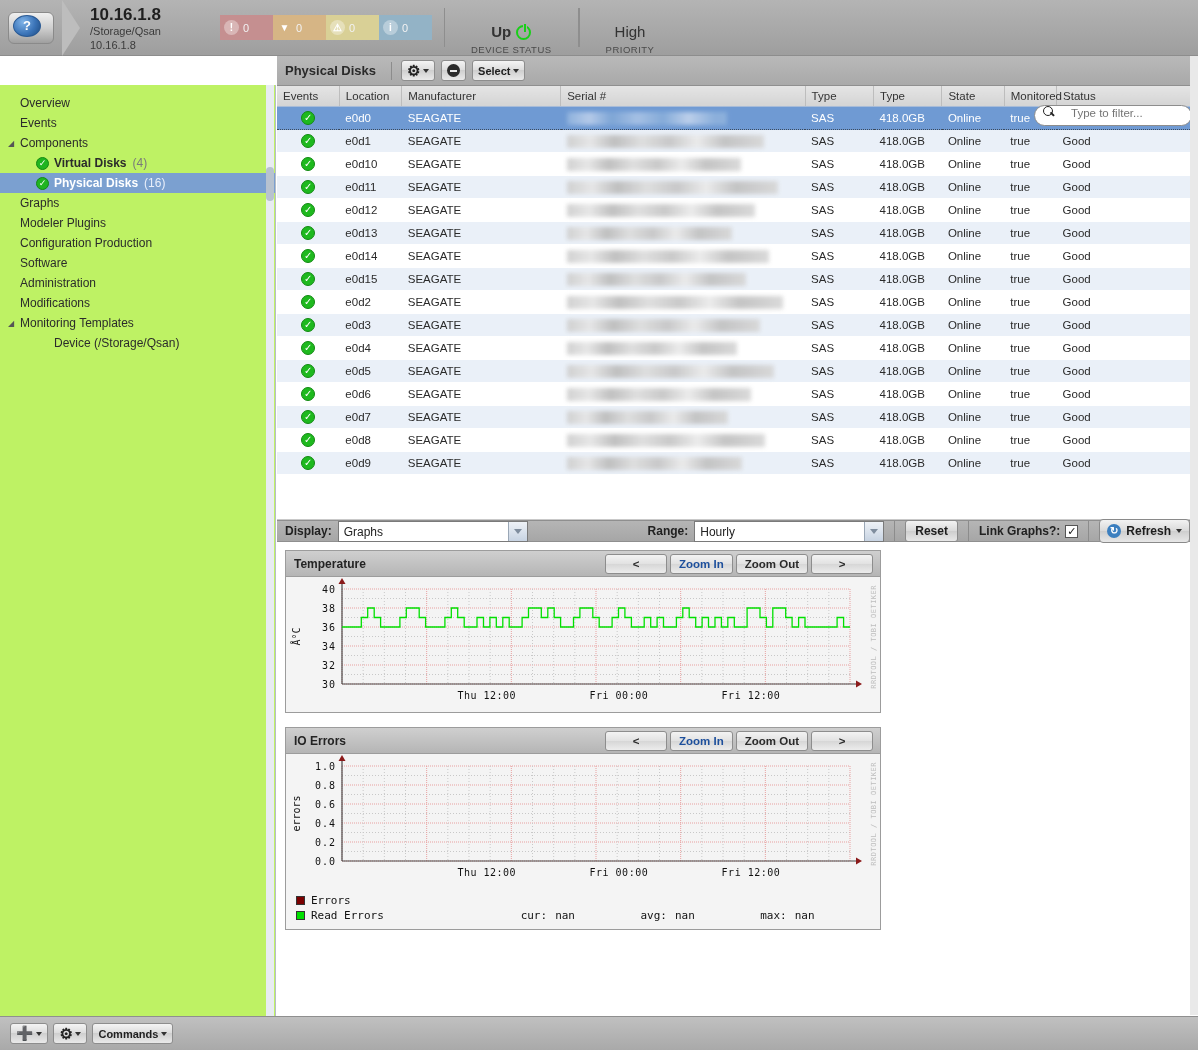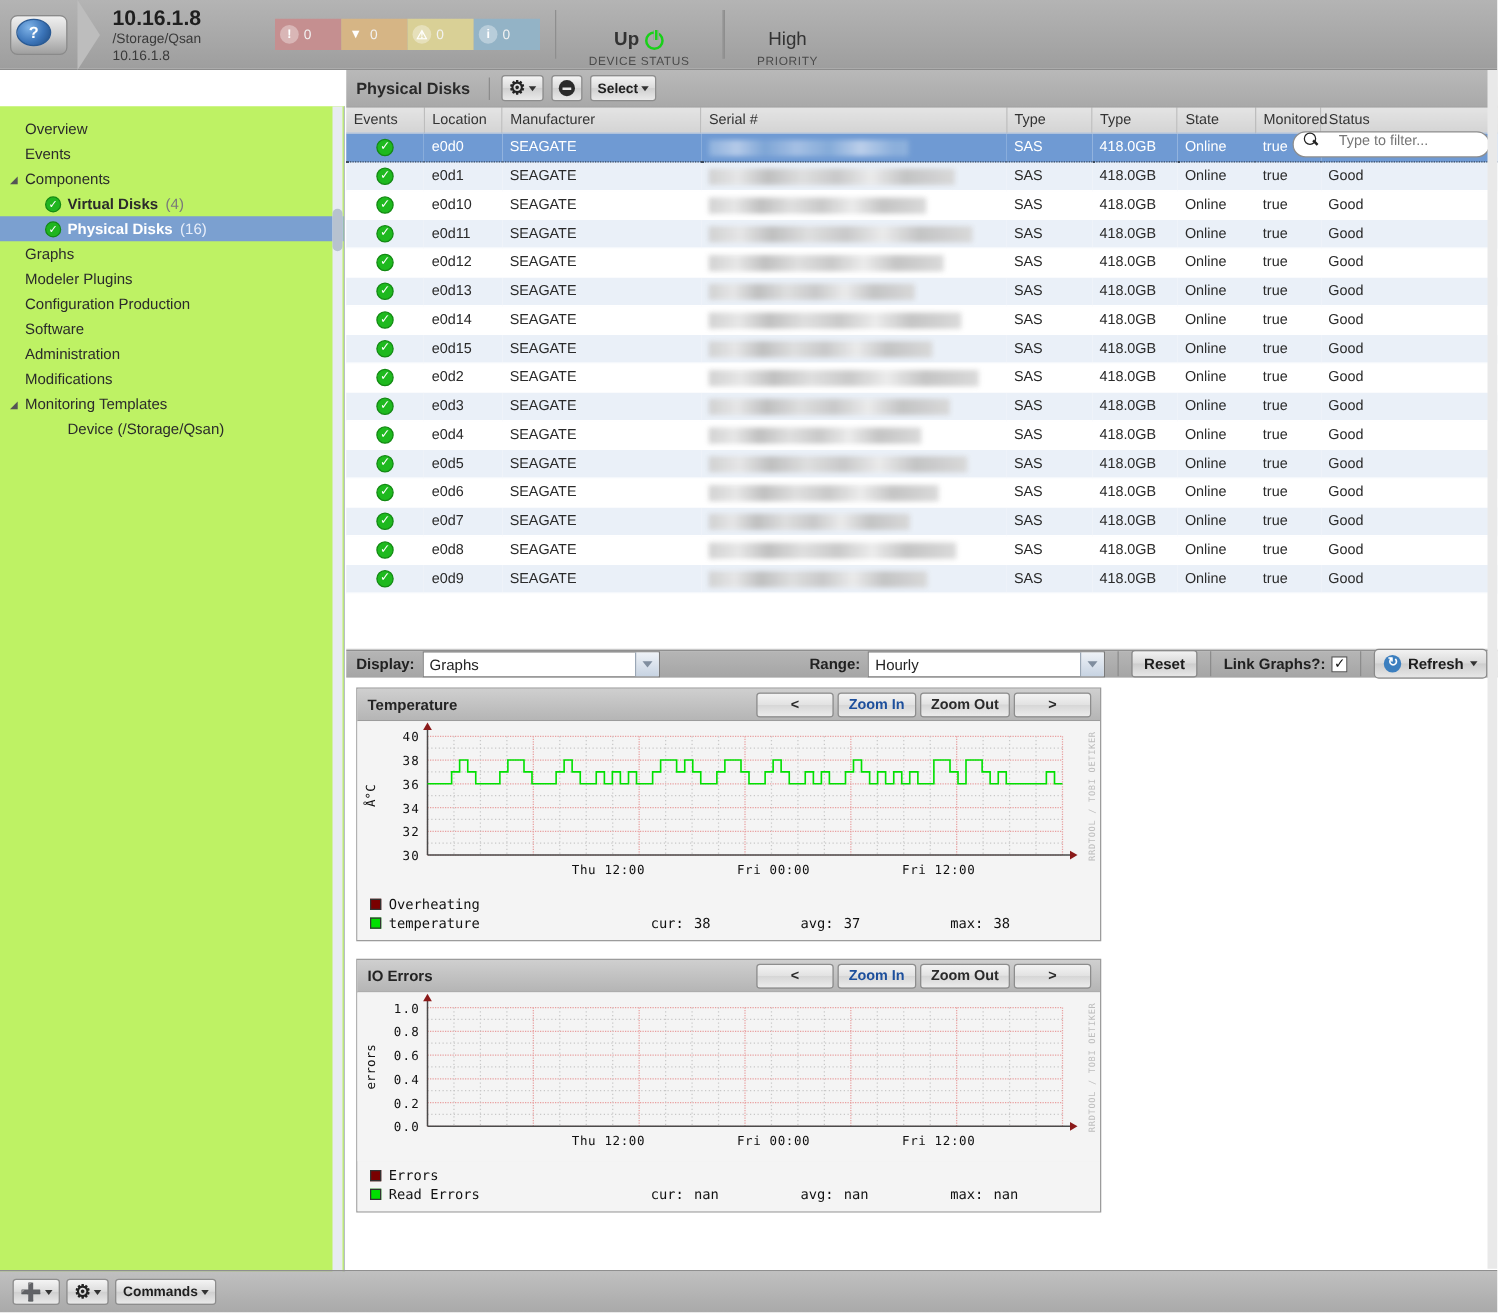--- a/index.html
+++ b/index.html
@@ -787,33 +787,20 @@
               <line x1="56" x2="56" y1="6" y2="107" stroke="#4a4a4a" stroke-width="1.2"></line>
               <polygon points="52.5,7 59.5,7 56,1" fill="#8b1a1a"></polygon>
               <polygon points="570,103.5 570,110.5 576,107" fill="#8b1a1a"></polygon>
               <text transform="rotate(-90 14 59.5)" x="14" y="59.5" text-anchor="middle" font-family="&quot;DejaVu Sans Mono&quot;, monospace" font-size="10" fill="#111">Å°C</text>
               <text x="200.78" y="122" text-anchor="middle" font-family="&quot;DejaVu Sans Mono&quot;, monospace" font-size="10" fill="#111" letter-spacing="0.5">Thu 12:00</text>
               <text x="332.86" y="122" text-anchor="middle" font-family="&quot;DejaVu Sans Mono&quot;, monospace" font-size="10" fill="#111" letter-spacing="0.5">Fri 00:00</text>
               <text x="464.94" y="122" text-anchor="middle" font-family="&quot;DejaVu Sans Mono&quot;, monospace" font-size="10" fill="#111" letter-spacing="0.5">Fri 12:00</text>
               <path d="M56.0,50.0L62.4,50.0L62.4,50.0L68.9,50.0L68.9,50.0L75.3,50.0L75.3,40.5L81.7,40.5L81.7,31.0L88.2,31.0L88.2,40.5L94.6,40.5L94.6,50.0L101.0,50.0L101.0,50.0L107.4,50.0L107.4,50.0L113.9,50.0L113.9,40.5L120.3,40.5L120.3,31.0L126.7,31.0L126.7,31.0L133.2,31.0L133.2,40.5L139.6,40.5L139.6,50.0L146.0,50.0L146.0,50.0L152.5,50.0L152.5,50.0L158.9,50.0L158.9,40.5L165.3,40.5L165.3,31.0L171.7,31.0L171.7,40.5L178.2,40.5L178.2,50.0L184.6,50.0L184.6,50.0L191.0,50.0L191.0,40.5L197.5,40.5L197.5,50.0L203.9,50.0L203.9,40.5L210.3,40.5L210.3,50.0L216.8,50.0L216.8,40.5L223.2,40.5L223.2,50.0L229.6,50.0L229.6,50.0L236.1,50.0L236.1,40.5L242.5,40.5L242.5,31.0L248.9,31.0L248.9,31.0L255.3,31.0L255.3,40.5L261.8,40.5L261.8,31.0L268.2,31.0L268.2,40.5L274.6,40.5L274.6,50.0L281.1,50.0L281.1,50.0L287.5,50.0L287.5,40.5L293.9,40.5L293.9,31.0L300.4,31.0L300.4,31.0L306.8,31.0L306.8,40.5L313.2,40.5L313.2,50.0L319.6,50.0L319.6,50.0L326.1,50.0L326.1,40.5L332.5,40.5L332.5,31.0L338.9,31.0L338.9,40.5L345.4,40.5L345.4,50.0L351.8,50.0L351.8,50.0L358.2,50.0L358.2,40.5L364.7,40.5L364.7,50.0L371.1,50.0L371.1,40.5L377.5,40.5L377.5,50.0L383.9,50.0L383.9,50.0L390.4,50.0L390.4,40.5L396.8,40.5L396.8,31.0L403.2,31.0L403.2,40.5L409.7,40.5L409.7,50.0L416.1,50.0L416.1,40.5L422.5,40.5L422.5,50.0L429.0,50.0L429.0,40.5L435.4,40.5L435.4,50.0L441.8,50.0L441.8,40.5L448.3,40.5L448.3,50.0L454.7,50.0L454.7,50.0L461.1,50.0L461.1,31.0L467.5,31.0L467.5,31.0L474.0,31.0L474.0,40.5L480.4,40.5L480.4,50.0L486.8,50.0L486.8,31.0L493.3,31.0L493.3,31.0L499.7,31.0L499.7,40.5L506.1,40.5L506.1,50.0L512.6,50.0L512.6,40.5L519.0,40.5L519.0,50.0L525.4,50.0L525.4,50.0L531.8,50.0L531.8,50.0L538.3,50.0L538.3,50.0L544.7,50.0L544.7,50.0L551.1,50.0L551.1,40.5L557.6,40.5L557.6,50.0L564.0,50.0L564.0,50.0" fill="none" stroke="#00e000" stroke-width="1.3"></path>
             </svg>
             <div class="rrdtag">RRDTOOL / TOBI OETIKER</div>
-          </div>
-          <div class="glegend">
-            <div class="lg-row">
-              <span class="sw dark"></span>
-              <span class="lg-name">Overheating</span>
-            </div>
-            <div class="lg-row">
-              <span class="sw green"></span>
-              <span class="lg-name">temperature</span>
-              <span class="lg-stat"><span>cur:</span><span style="margin-left: 8px;">38</span></span>
-              <span class="lg-stat"><span>avg:</span><span style="margin-left: 8px;">37</span></span>
-              <span class="lg-stat"><span>max:</span><span style="margin-left: 8px;">38</span></span>
-            </div>
           </div>
         </div>
         <div class="gpanel">
           <div class="gphead">
             <div class="gt">IO Errors</div>
             <div class="gbtn" style="min-width: 62px;">&lt;</div>
             <div class="gbtn wide link">Zoom In</div>
             <div class="gbtn wide">Zoom Out</div>
             <div class="gbtn" style="min-width: 62px;">&gt;</div>
           </div>

